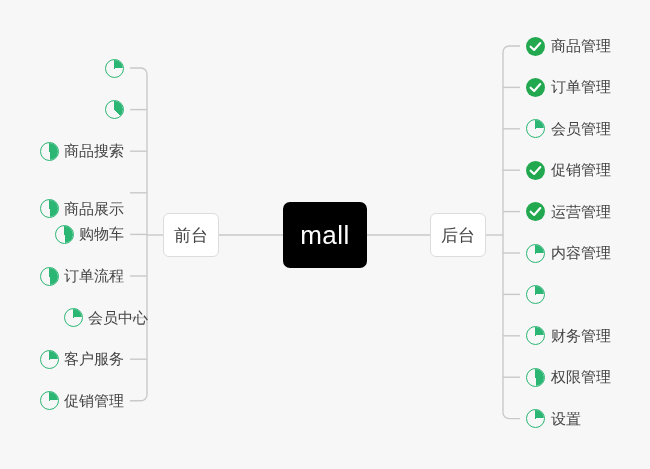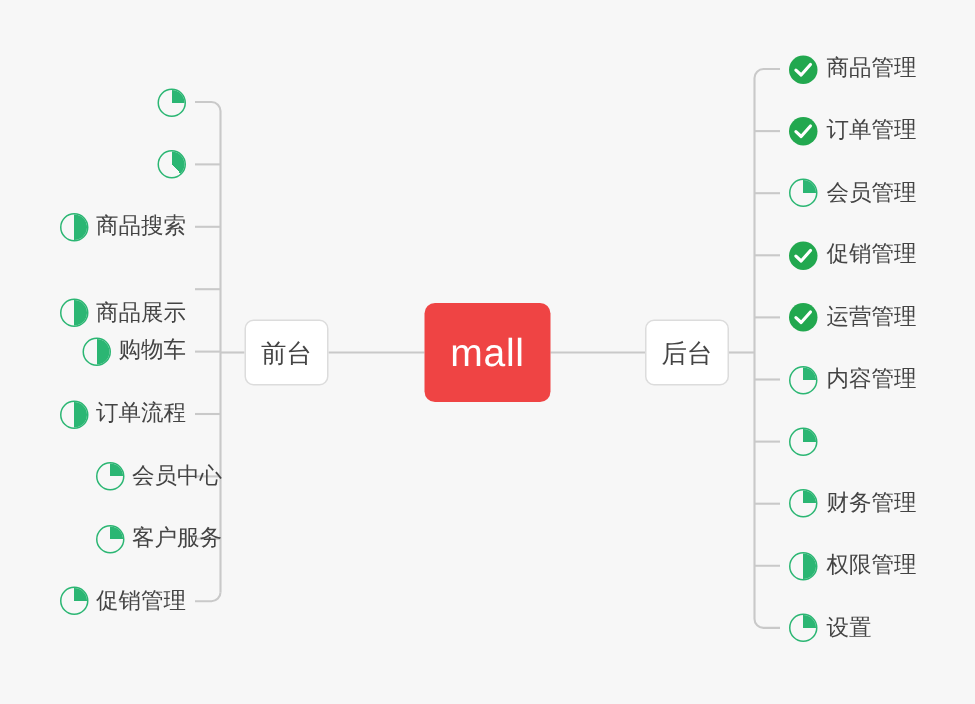--- a/index.html
+++ b/index.html
@@ -10,21 +10,21 @@
     overflow:hidden;
     position:relative;
   }
   #canvas{position:absolute;inset:0;}
 
   
   .root-node{
     position:absolute;
     left:283px; top:202px;
     width:84px; height:66px;
-    background:#ef4444;
+    background:#000000;
     border-radius:7px;
     display:flex;align-items:center;justify-content:center;
     color:#ffffff;
     font-size:26px;
     letter-spacing:.5px;
     z-index:5;
   }
   .branch-node{
     position:absolute;
     width:56px;height:44px;
@@ -175,21 +175,21 @@
           <span class="wedge" style="background:conic-gradient(#2bb673 0deg 180deg, rgba(0,0,0,0) 180deg 360deg);"></span>
         </span>
         <span class="label">订单流程</span>
       </div>
       <div class="leaf leaf-left" style="top: 306.6px; left: 0px; width: 124px; padding-right: 0px; padding-left: 24px;">
         <span class="ico pie" style="border-color: rgb(43, 182, 115);">
           <span class="wedge" style="background:conic-gradient(#2bb673 0deg 90deg, rgba(0,0,0,0) 90deg 360deg);"></span>
         </span>
         <span class="label">会员中心</span>
       </div>
-      <div class="leaf leaf-left" style="top: 348.2px; left: 0px; width: 124px; padding-right: 0px; padding-left: 24px;">
+      <div class="leaf leaf-left" style="top: 348.2px; left: 0px; width: 124px; padding-right: 0px;">
         <span class="ico pie" style="border-color: rgb(43, 182, 115);">
           <span class="wedge" style="background:conic-gradient(#2bb673 0deg 90deg, rgba(0,0,0,0) 90deg 360deg);"></span>
         </span>
         <span class="label">客户服务</span>
       </div>
       <div class="leaf leaf-left" style="top: 389.8px; left: 0px; width: 124px; padding-right: 0px;">
         <span class="ico pie" style="border-color: rgb(43, 182, 115);">
           <span class="wedge" style="background:conic-gradient(#2bb673 0deg 90deg, rgba(0,0,0,0) 90deg 360deg);"></span>
         </span>
         <span class="label">促销管理</span>

